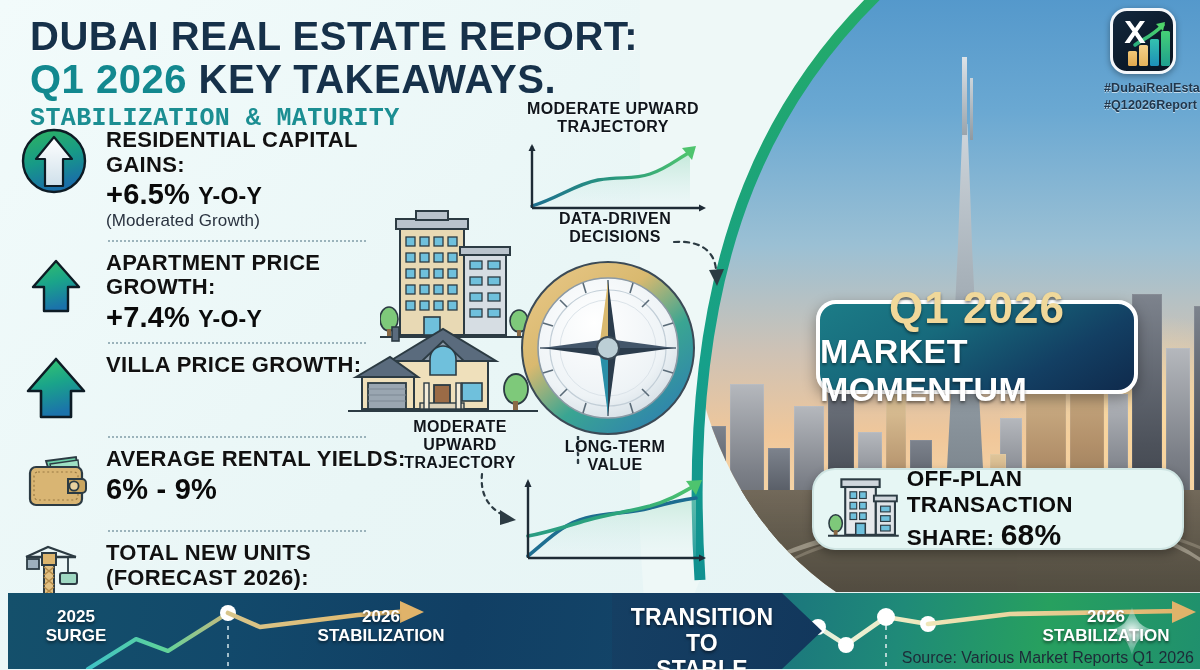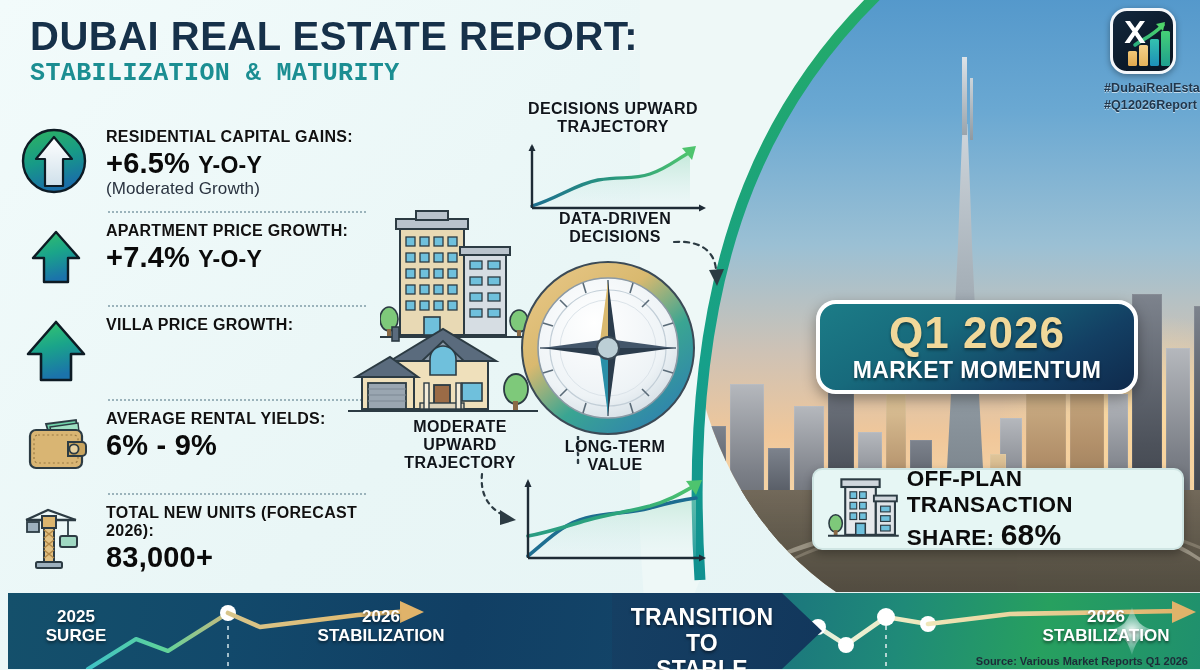--- a/index.html
+++ b/index.html
@@ -87,21 +87,21 @@
     background:linear-gradient(145deg,#13283d,#0b1a2a 60%,#081320);
     border:3px solid #f4f7fa; position:relative; overflow:hidden;
     box-shadow:0 2px 6px rgba(0,0,0,.35);
   }
   .hashtags{ margin-top:6px; font-size:12.5px; font-weight:600; color:#20364c; line-height:1.32; letter-spacing:.1px; text-shadow:0 1px 0 rgba(255,255,255,.6);}
 
   
   .stats{ position:absolute; left:8px; top:128px; width:400px; }
   .stat{ position:relative; padding-left:98px; min-height:74px; }
   .stat .icon{ position:absolute; left:8px; top:0; width:80px; height:70px; }
-  .stat .lbl{ font-size:16px; font-weight:bold; letter-spacing:.3px; color:#111; line-height:1.12;
+  .stat .lbl{ font-size:22px; font-weight:bold; letter-spacing:.3px; color:#111; line-height:1.12;
               text-shadow:0 1px 0 rgba(255,255,255,.55); }
   .stat .val{ font-size:29px; font-weight:bold; letter-spacing:.2px; color:#0a0a0a; line-height:1.12; margin-top:1px; }
   .stat .val .sm{ font-size:23px; }
   .stat .sub{ font-size:17px; color:#2a3340; margin-top:0px; letter-spacing:.1px; }
   .divider{ height:0; border-top:2.5px dotted #9bb3bb; margin:9px 0 9px 100px; width:258px; }
 
   
   .mid{ position:absolute; left:330px; top:100px; width:400px; height:470px; }
   .cap{
     position:absolute; font-size:16px; font-weight:bold; color:#10151b;
@@ -112,47 +112,47 @@
   
   .badge-q1{
     position:absolute; left:816px; top:300px; width:322px; height:94px;
     border-radius:20px; border:4px solid #ffffff;
     background:linear-gradient(150deg,#1c7c87 0%,#176a7c 35%,#133f63 72%,#0f2a4c 100%);
     box-shadow:0 5px 14px rgba(0,0,0,.35);
     display:flex; flex-direction:column; align-items:center; justify-content:center;
   }
   .badge-q1 .big{ font-size:44px; font-weight:bold; color:#f0d89a; letter-spacing:1px; line-height:1;
                   text-shadow:0 2px 3px rgba(0,0,0,.45); }
-  .badge-q1 .sm{ font-size:23px; font-weight:bold; color:#ffffff; letter-spacing:.4px; line-height:1.1; margin-top:3px;
+  .badge-q1 .sm{ font-size:34px; font-weight:bold; color:#ffffff; letter-spacing:.4px; line-height:1.1; margin-top:3px;
                  text-shadow:0 2px 3px rgba(0,0,0,.45); }
 
   .badge-offplan{
     position:absolute; left:812px; top:468px; width:372px; height:82px;
-    border-radius:10px; background:#e6f6f4; border:2px solid #cfe5e3;
+    border-radius:23px; background:#e6f6f4; border:2px solid #cfe5e3;
     box-shadow:0 4px 10px rgba(0,0,0,.3);
     display:flex; align-items:center; padding-left:14px;
   }
   .badge-offplan .txt{ font-size:22.5px; font-weight:bold; color:#0c0c0c; letter-spacing:.2px; line-height:1.16; margin-left:8px; }
   .badge-offplan .txt .pct{ font-size:30px; }
 
   
   .banner{ position:absolute; left:8px; bottom:22px; width:1200px; height:55px; }
   .bseg{ position:absolute; top:0; height:76px; }
   .seg1{ left:0; width:756px;
     background:linear-gradient(100deg,#14506b 0%,#12496b 30%,#113f64 60%,#14486b 100%);
     clip-path:polygon(0 0,726px 0,756px 38px,726px 76px,0 76px); }
   .seg2{ left:728px; width:472px;
     background:linear-gradient(100deg,#1a6f7f 0%,#1f8a78 35%,#27a05f 65%,#1f8f6e 100%);
     clip-path:polygon(0 0,472px 0,472px 76px,0 76px,30px 38px); }
   .seg3{ left:604px; width:210px;
     background:linear-gradient(100deg,#153f63 0%,#12375c 100%);
     clip-path:polygon(0 0,170px 0,210px 38px,170px 76px,0 76px); }
   .blabel{ position:absolute; color:#fff; font-weight:bold; text-align:center; line-height:1.14;
            text-shadow:0 2px 3px rgba(0,0,0,.5); }
-  .source{ position:absolute; right:12px; bottom:3px; font-size:11px; color:#1d2b38; font-weight:700; }
+  .source{ position:absolute; right:6px; bottom:3px; font-size:16px; color:#1d2b38; font-weight:400; }
 </style>
 </head>
 <body>
 
 <div id="root">
 
   <div class="photo-panel">
     <div class="photo-clip">
       <div class="sky"></div>
       <div class="sun-glow"></div>
@@ -192,20 +192,24 @@
         <stop offset="65%" stop-color="#16a08a"></stop>
         <stop offset="100%" stop-color="#0f8f92"></stop>
       </linearGradient>
     </defs>
     <path d="M 330 -20 C 120 120, 40 330, 60 640 L 10 760 L -40 -60 Z" fill="#eef8f7"></path>
     <path d="M 330 -20 C 120 120, 40 330, 60 640" fill="none" stroke="url(#arcg)" stroke-width="11"></path>
   </svg>
 
   <div class="title-block">
     <div class="t1">DUBAI REAL ESTATE REPORT:</div>
+    <div class="t2">
+      <span class="teal">Q1 2026</span>
+      <span>KEY TAKEAWAYS.</span>
+    </div>
     <div class="t3">STABILIZATION &amp; MATURITY</div>
   </div>
 
   <div class="logo-wrap">
     <div class="logo-box">
       <svg viewBox="0 0 66 66" width="66" height="66">
         <defs>
           <linearGradient id="bg1" x1="0" y1="1" x2="0" y2="0">
             <stop offset="0%" stop-color="#e0a84e"></stop>
               <stop offset="100%" stop-color="#f2c878"></stop>
@@ -414,21 +418,21 @@
       <rect x="72" y="88" width="44" height="6" fill="#dcd2bb" stroke="#2c3b43" stroke-width="1.4"></rect>
       <rect x="76" y="68" width="5" height="26" fill="#f3ecd9" stroke="#2c3b43" stroke-width="1.4"></rect>
       <rect x="108" y="68" width="5" height="26" fill="#f3ecd9" stroke="#2c3b43" stroke-width="1.4"></rect>
       <ellipse cx="168" cy="74" rx="12" ry="15" fill="#7ec97a" stroke="#2c3b43" stroke-width="1.8"></ellipse>
       <rect x="165" y="86" width="5" height="10" fill="#8a6a45"></rect>
       <ellipse cx="170" cy="78" rx="0" ry="0"></ellipse>
       <line x1="0" y1="96" x2="190" y2="96" stroke="#2c3b43" stroke-width="2"></line>
     </svg>
 
     <div class="cap" style="left:178px; top:0px; width:210px;">
-      <span style="white-space:pre-line;">DECISIONS UPWARD
+      <span style="white-space:pre-line;">MODERATE UPWARD
 TRAJECTORY</span>
     </div>
 
     <svg style="position:absolute;left:188px;top:40px;" width="190" height="82" viewBox="0 0 190 82">
       <defs>
         <linearGradient id="lt1" x1="0" y1="0" x2="1" y2="0">
           <stop offset="0%" stop-color="#1d6e8f"></stop>
             <stop offset="55%" stop-color="#2a9a7d"></stop>
             <stop offset="100%" stop-color="#4ec46e"></stop>
         </linearGradient>

